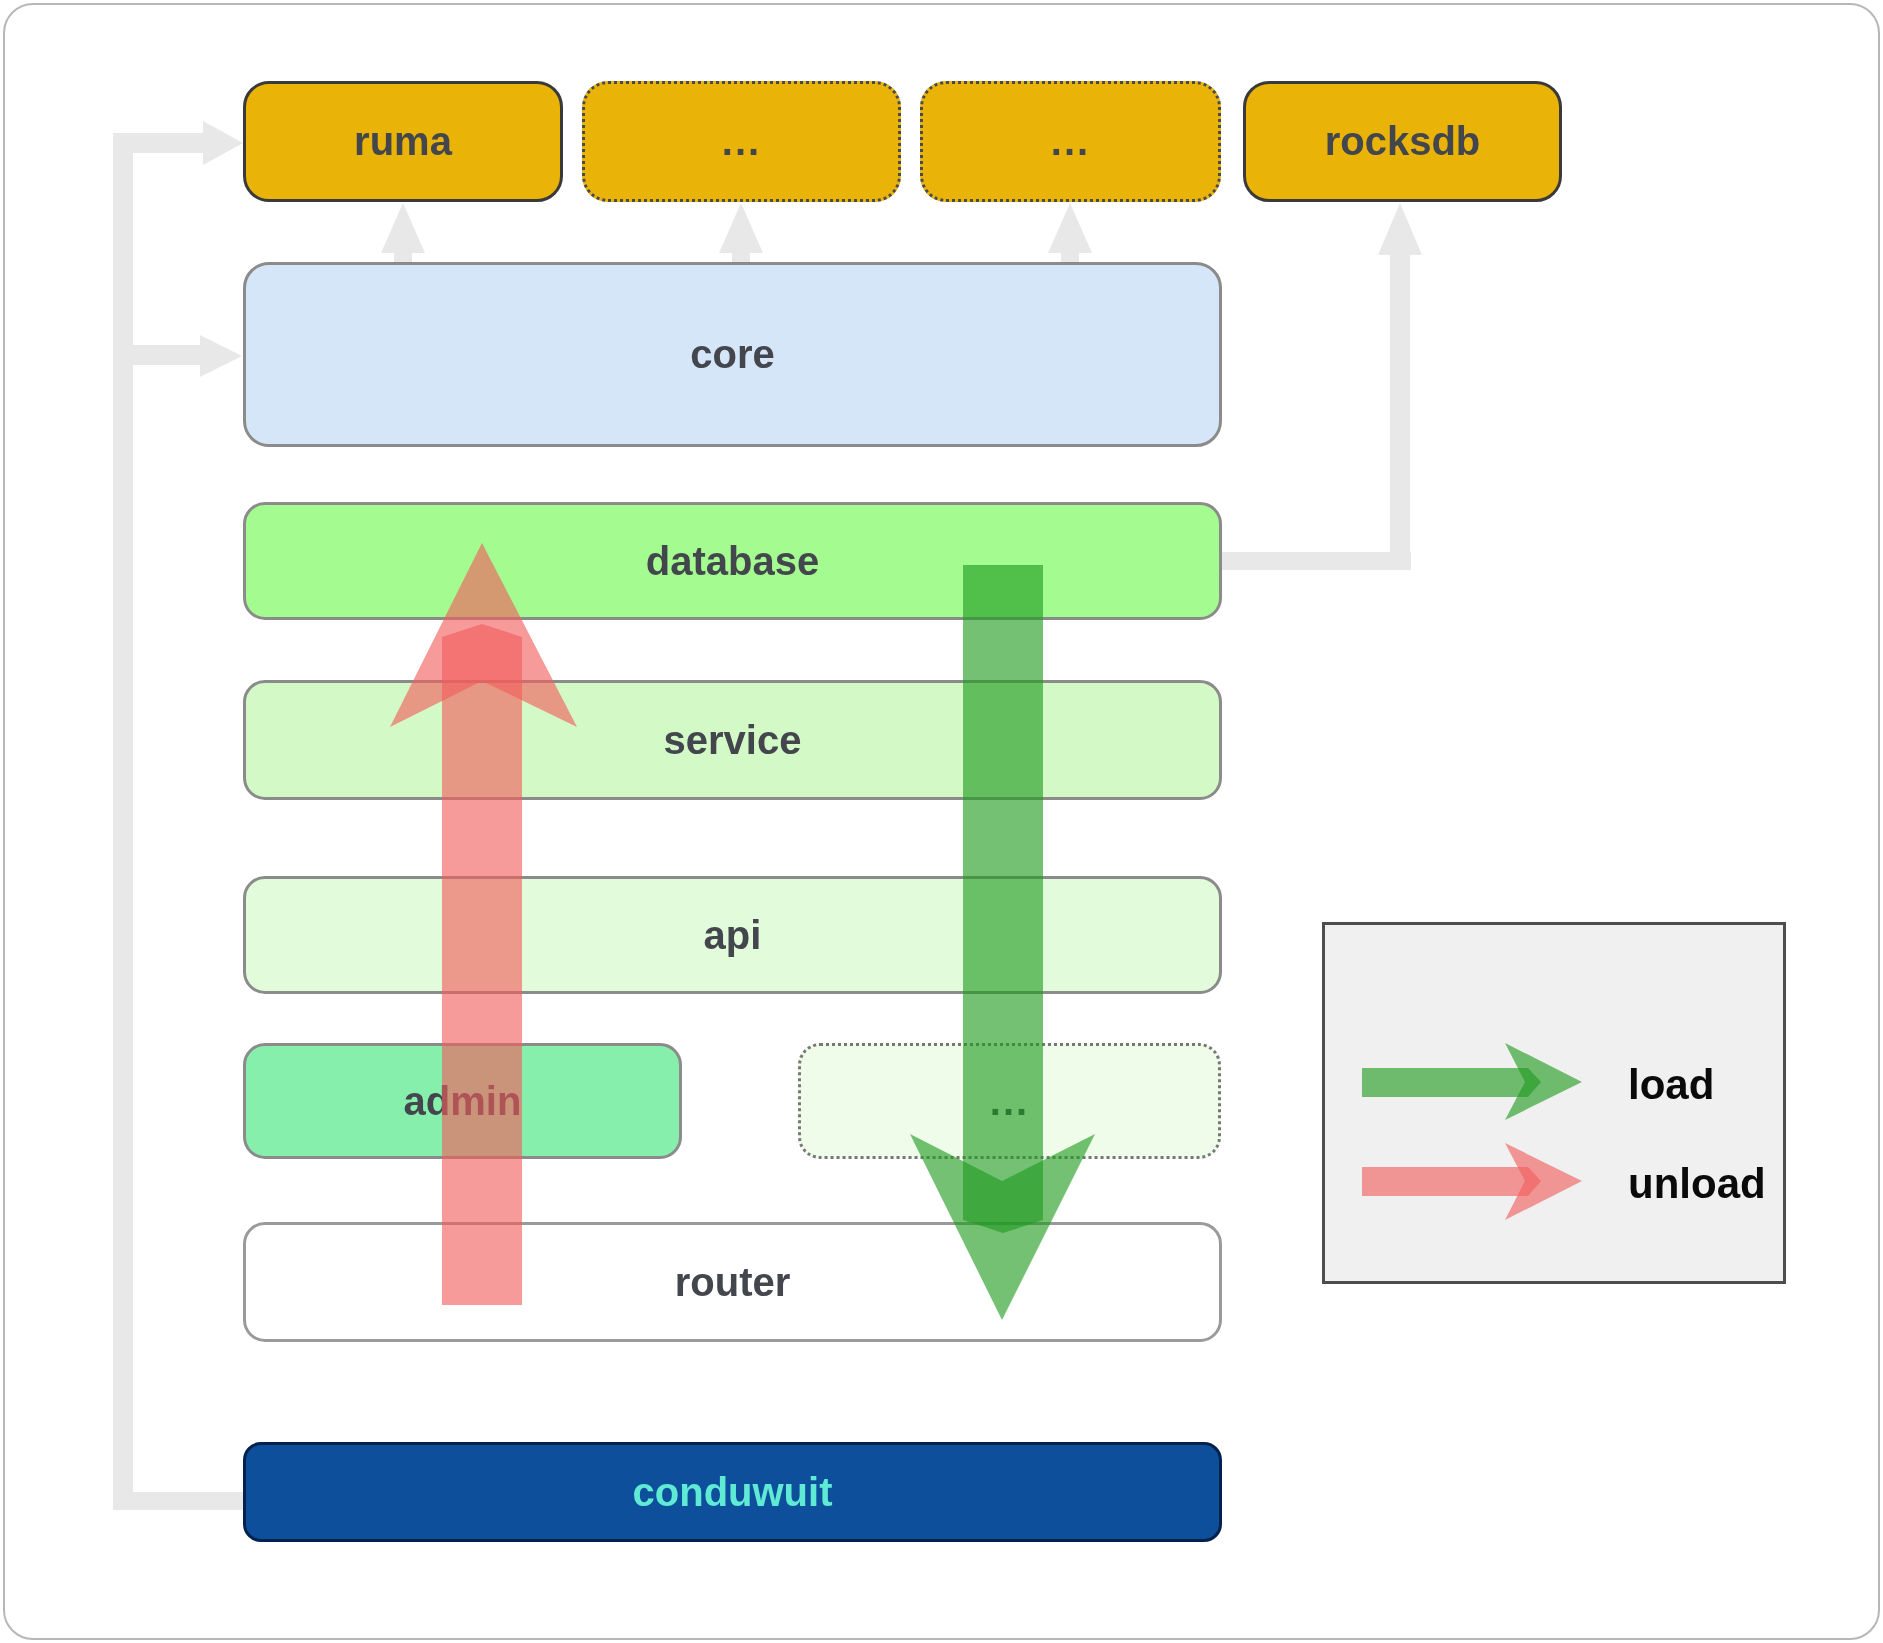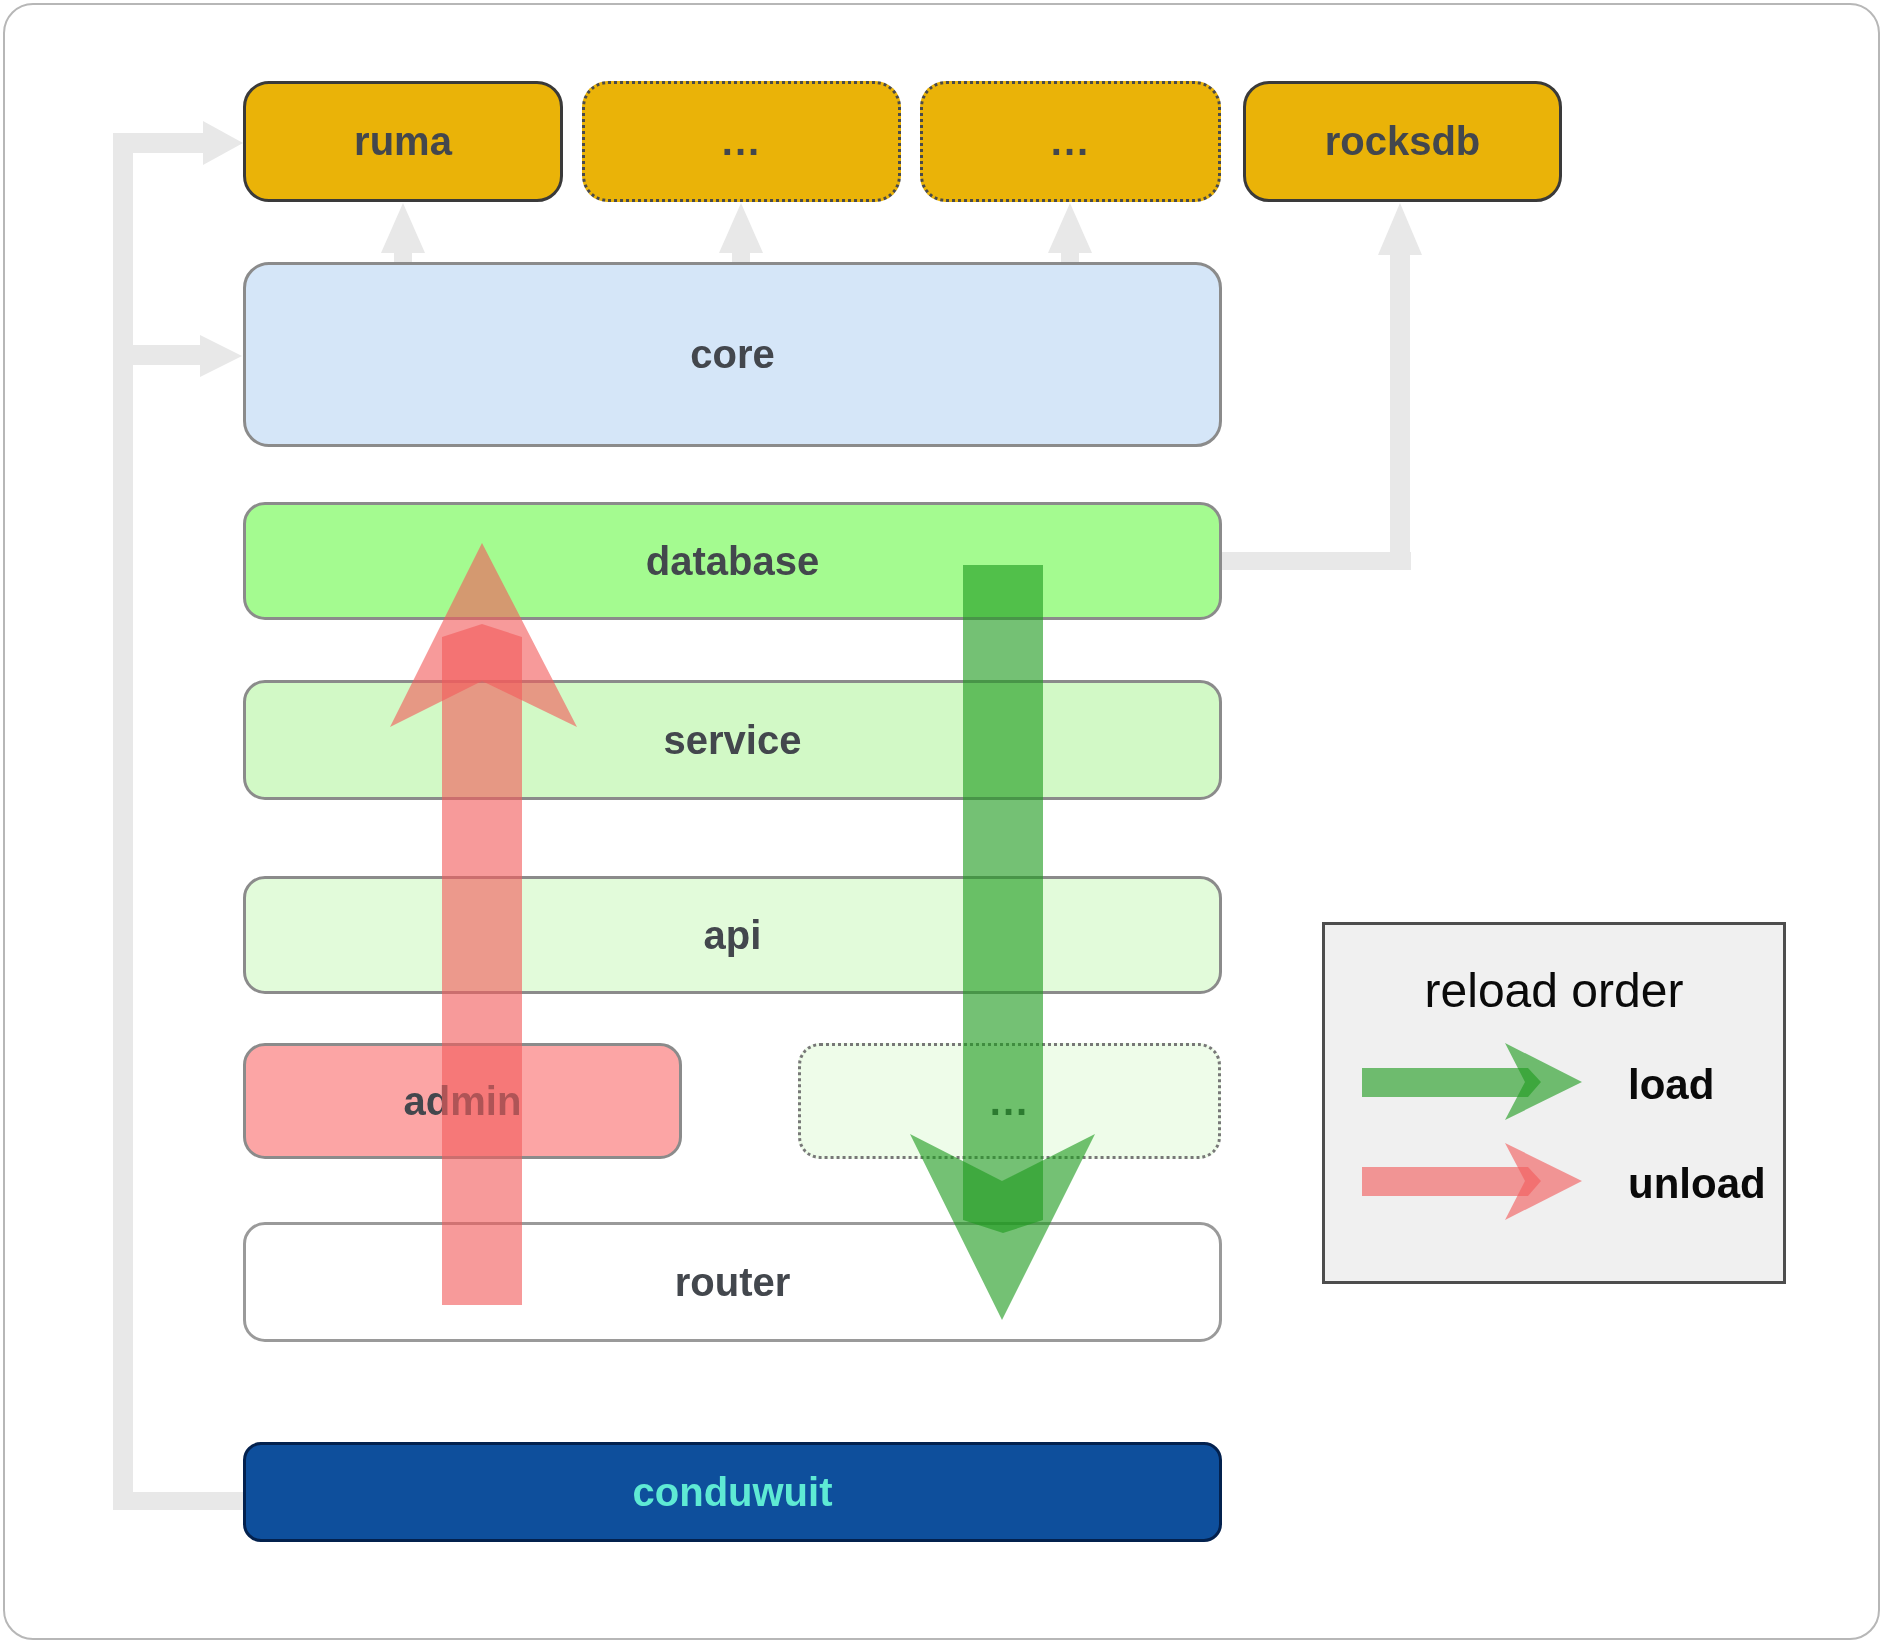--- a/index.html
+++ b/index.html
@@ -67,21 +67,21 @@
 </div>
 <div class="node row" style="left: 243px; top: 502px; width: 979px; height: 118px; background-color: rgb(164, 251, 144);">
   <span>database</span>
 </div>
 <div class="node row" style="left: 243px; top: 680px; width: 979px; height: 120px; background-color: rgb(210, 249, 198);">
   <span>service</span>
 </div>
 <div class="node row" style="left: 243px; top: 876px; width: 979px; height: 118px; background-color: rgb(226, 251, 218);">
   <span>api</span>
 </div>
-<div class="node row" style="left: 243px; top: 1043px; width: 439px; height: 116px; background-color: #fca5a5;">
+<div class="node row" style="left: 243px; top: 1043px; width: 439px; height: 116px; background-color: #86efac;">
   <span>admin</span>
 </div>
 <div class="node row" style="left: 798px; top: 1043px; width: 423px; height: 116px; border-style: dotted; border-color: rgb(119, 119, 119); background-color: rgb(238, 252, 233);">
   <span class="dots-label">...</span>
 </div>
 <div class="node row" style="left: 243px; top: 1222px; width: 979px; height: 120px; border-color: rgb(154, 154, 154); background-color: rgb(255, 255, 255);">
   <span>router</span>
 </div>
 <div class="node" style="left: 243px; top: 1442px; width: 979px; height: 100px; border: 3px solid rgb(3, 33, 78); border-radius: 18px; color: #5eead4; background-color: rgb(14, 79, 156);">
   <span>conduwuit</span>
@@ -98,16 +98,15 @@
   </g>
   <g fill-opacity="0.62">
     <polygon points="1362,1068 1528,1068 1541,1082 1528,1097 1362,1097" fill="#1f9b1f"></polygon>
     <polygon points="1582,1082 1505,1043 1525,1082 1505,1120" fill="#1f9b1f"></polygon>
     <polygon points="1362,1167 1528,1167 1541,1181 1528,1196 1362,1196" fill="#f25c5c"></polygon>
     <polygon points="1582,1181 1505,1143 1525,1181 1505,1220" fill="#f25c5c"></polygon>
   </g>
 </svg>
 
 <div class="legend">
-  <div class="legend-title">reload order</div>
   <div class="legend-label" style="left:303px;top:136px;">load</div>
   <div class="legend-label" style="left:303px;top:235px;">unload</div>
 </div>
 
 </body></html>

